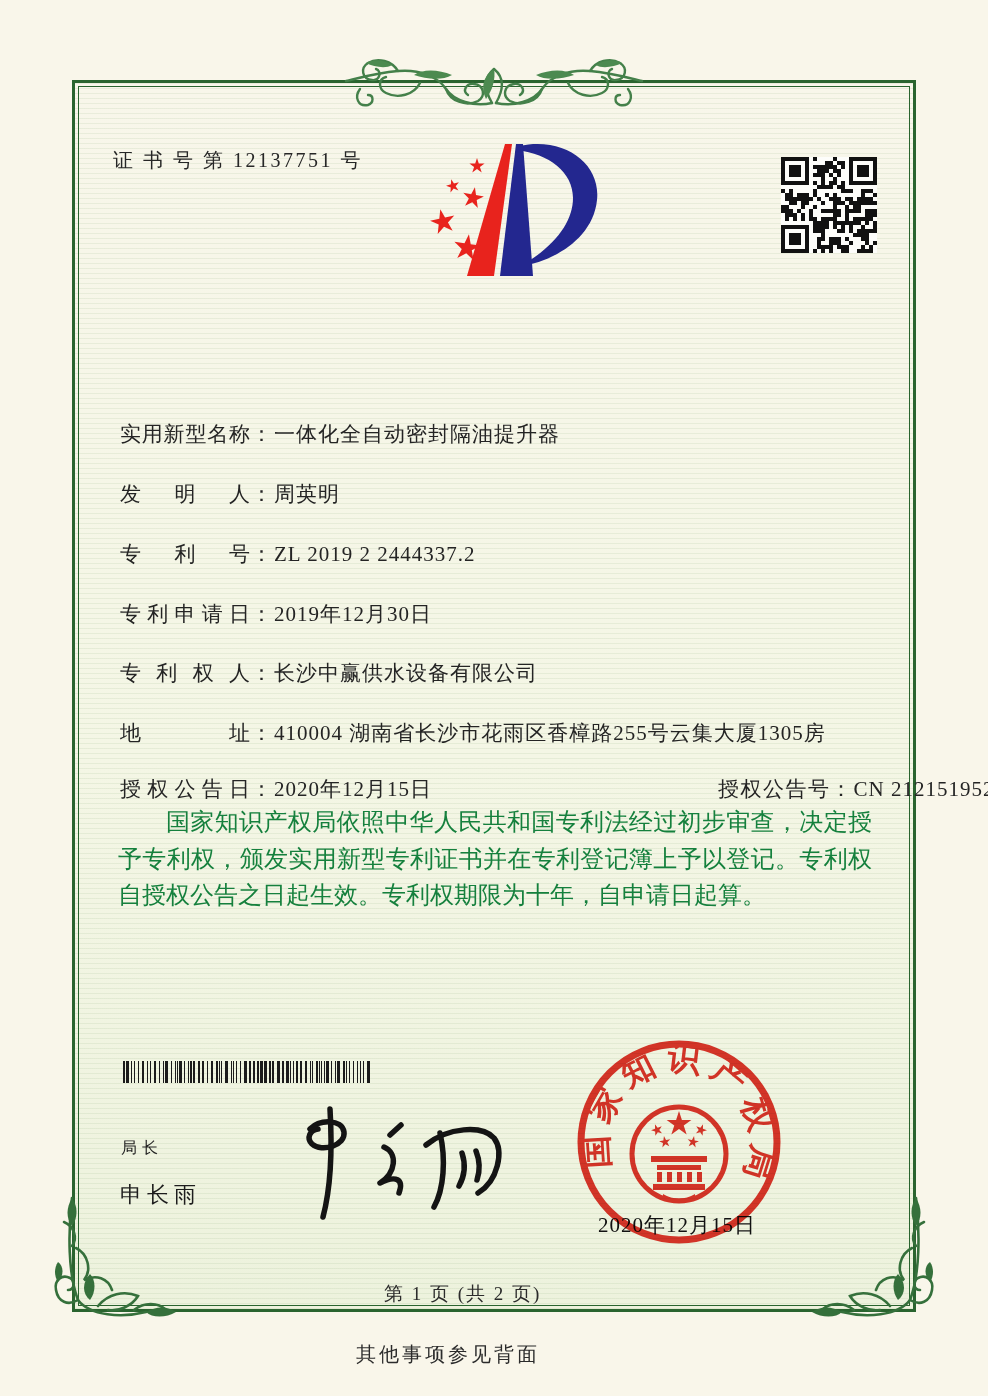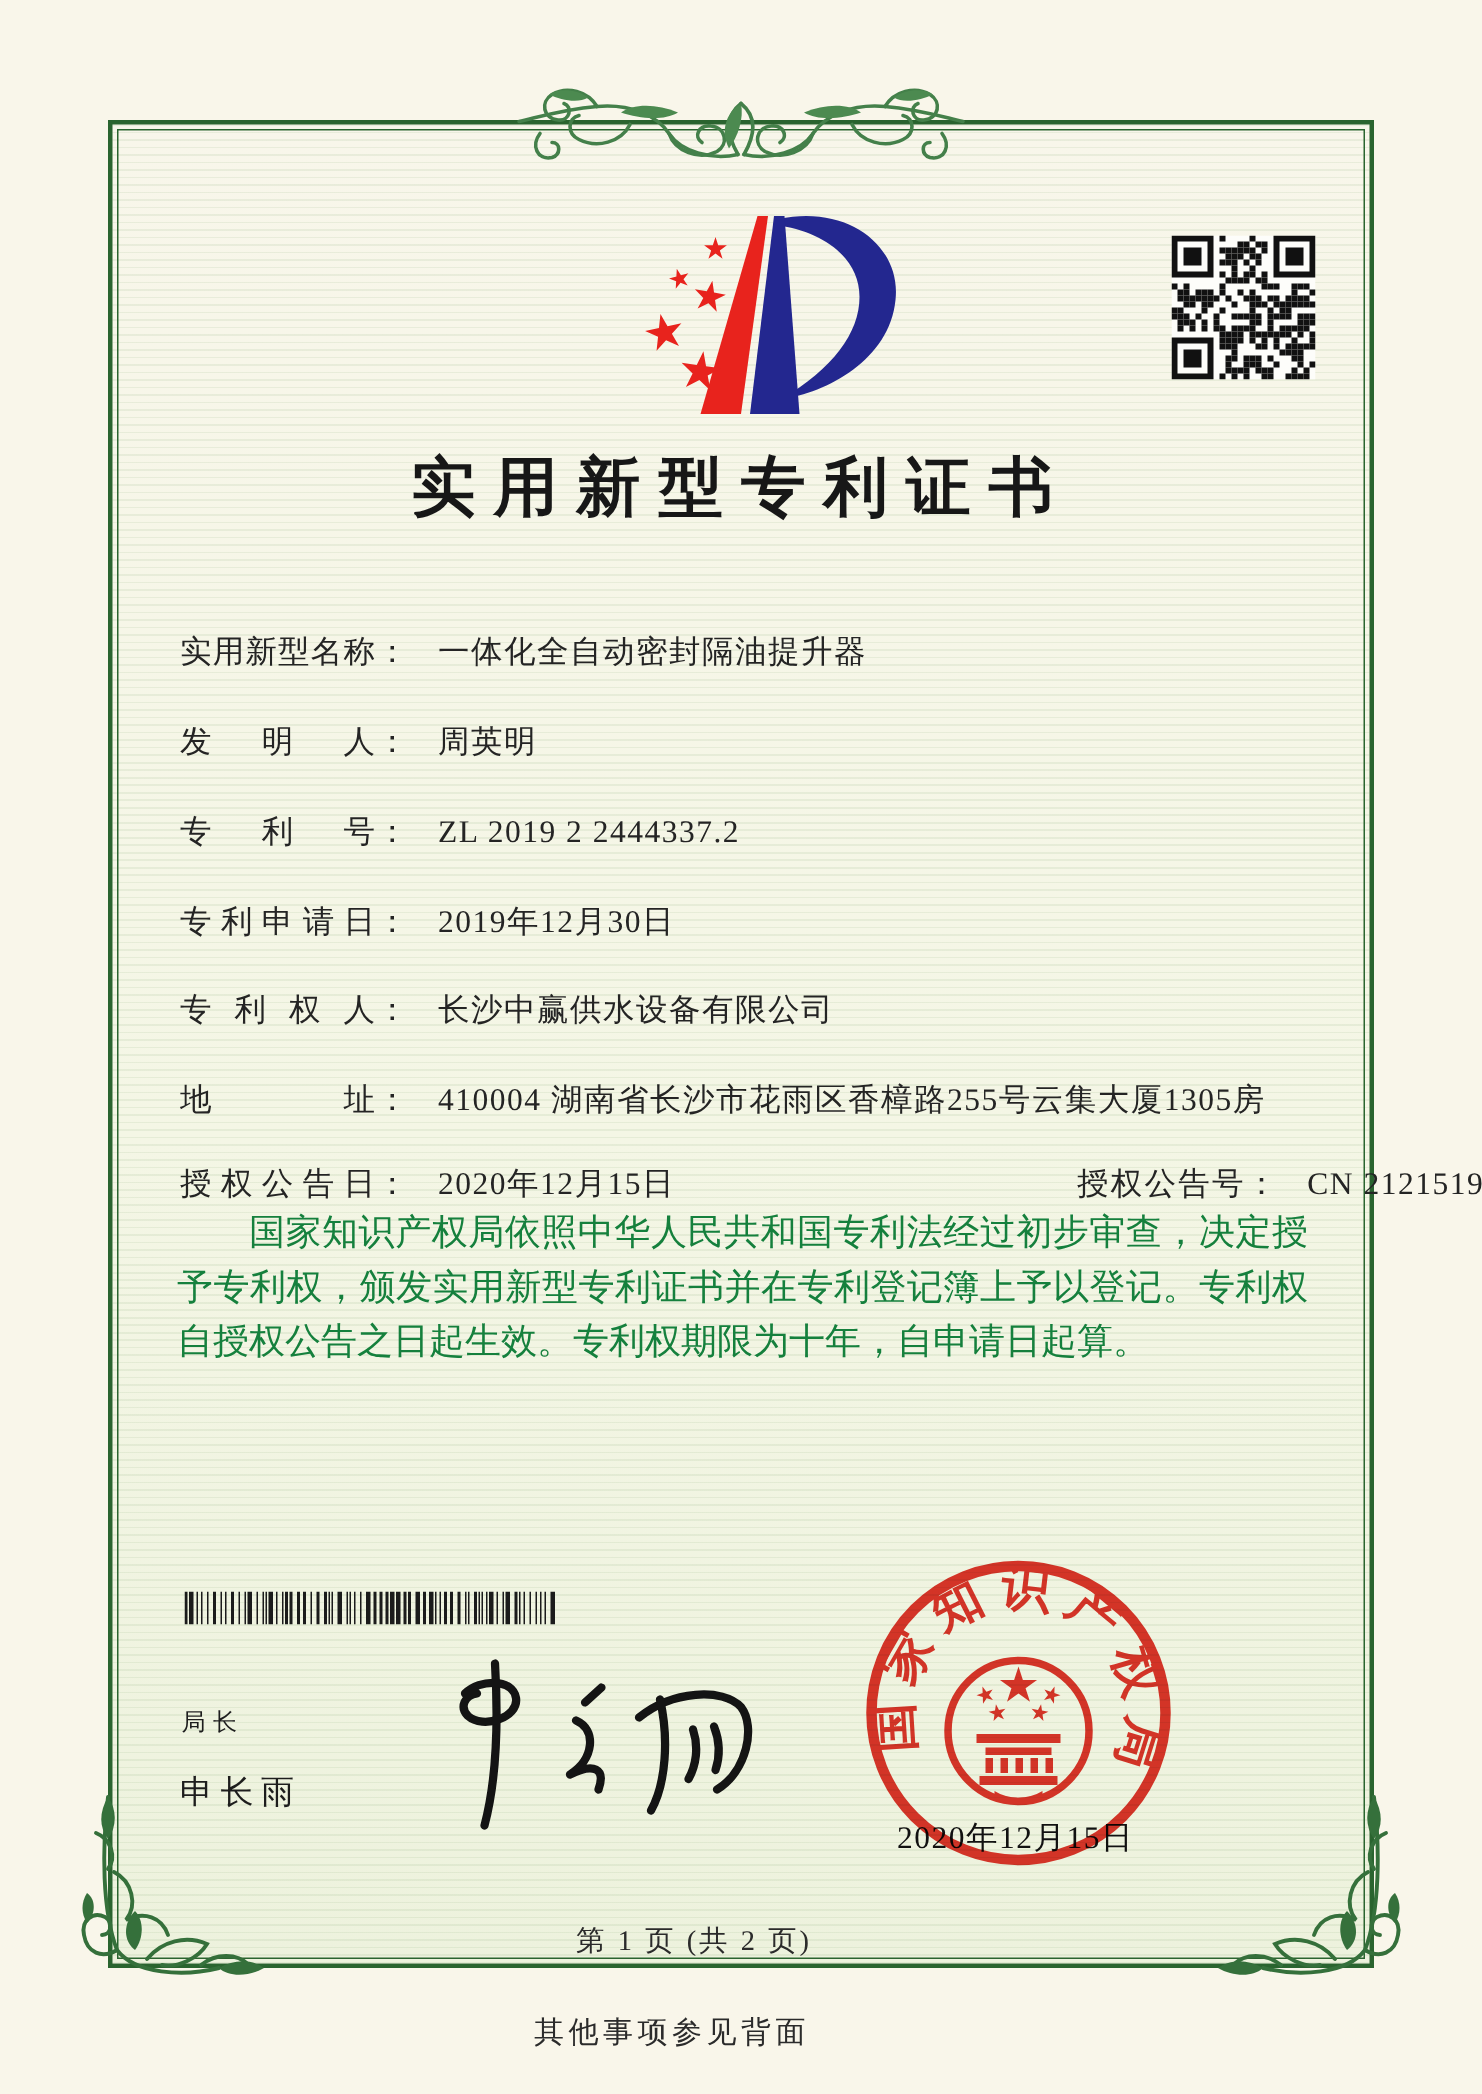--- a/index.html
+++ b/index.html
@@ -22,21 +22,21 @@
   }
   .abs{position:absolute;}
   .certno{left:113px; top:147px; font-size:20px; letter-spacing:2.5px; color:#262626;}
   .title{
     left:0; top:296px; width:988px; text-align:center;
     font-size:43px; font-weight:bold; letter-spacing:12px; color:#171717;
   }
   .field{left:120px; font-size:21px; color:#242424; white-space:nowrap;}
   .flabel{display:inline-block; width:130px; text-align:justify; text-align-last:justify; vertical-align:bottom;}
   .fcolon{display:inline-block; margin-left:1px;}
-  .fvalue{margin-left:20px; letter-spacing:1px;}
+  .fvalue{margin-left:2px; letter-spacing:1px;}
   .field2{left:598px; top:0; position:absolute; font-size:21px; white-space:nowrap;}
   .flabel2{display:inline-block; letter-spacing:1.5px;}
   .paras{
     left:118px; top:804px; width:754px; font-size:24px; line-height:36.5px;
     text-align:justify; color:#15803d;
   }
   .paras p{margin:0; text-indent:2em;}
   .sigtitle{left:121px; top:1138px; font-size:16px; letter-spacing:5px; color:#1d1d1d;
     font-family:"Liberation Sans","DejaVu Sans",sans-serif;}
   .signame{left:120px; top:1180px; font-size:22px; letter-spacing:5px; color:#1d1d1d;
@@ -116,20 +116,21 @@
       </g>
       <g fill="#35703b">
         <path d="M34 20 C28 30 28 40 34 48 C40 40 40 28 34 20 Z"></path>
         <path d="M52 96 C44 104 44 116 52 122 C58 114 58 102 52 96 Z"></path>
         <path d="M108 134 C118 128 130 128 138 134 C128 140 114 140 108 134 Z"></path>
         <path d="M20 84 C16 90 16 98 20 104 C26 98 26 88 20 84 Z"></path>
       </g>
     </g>
   </svg>
 
+  <div class="abs certno">证 书 号 第 12137751 号</div>
 
   <svg class="abs logo" width="200" height="152" viewBox="0 0 200 152">
     <defs>
       <path id="st" d="M0,-1 L0.2245,-0.309 0.951,-0.309 0.363,0.118 0.588,0.809 0,0.382 -0.588,0.809 -0.363,0.118 -0.951,-0.309 -0.2245,-0.309 Z"></path>
     </defs>
 
     <path fill="#23278f" d="M104 10 C150 0 186 28 182 64 C178 104 136 126 106 130 C140 110 158 86 158 62 C158 36 134 18 102 14 Z"></path>
 
     <path fill="#23278f" d="M101 8 L108 8 L118 140 L85 140 Z"></path>
 
@@ -357,21 +358,20 @@
       <rect x="4" y="4" width="20" height="20" fill="#fdfdfa"></rect>
       <rect x="8" y="8" width="12" height="12" fill="#111"></rect>
       <rect x="68" y="0" width="28" height="28" fill="#111"></rect>
       <rect x="72" y="4" width="20" height="20" fill="#fdfdfa"></rect>
       <rect x="76" y="8" width="12" height="12" fill="#111"></rect>
       <rect x="0" y="68" width="28" height="28" fill="#111"></rect>
       <rect x="4" y="72" width="20" height="20" fill="#fdfdfa"></rect>
       <rect x="8" y="76" width="12" height="12" fill="#111"></rect>
     </svg>
 
-  <div class="abs title">实用新型专利证书</div>
 
   <div class="abs field" style="top:420px">
     <span class="flabel">实用新型名称</span><span class="fcolon">：</span><span class="fvalue">一体化全自动密封隔油提升器</span>
   </div>
   <div class="abs field" style="top:480px">
     <span class="flabel">发明人</span><span class="fcolon">：</span><span class="fvalue">周英明</span>
   </div>
   <div class="abs field" style="top:540px">
     <span class="flabel">专利号</span><span class="fcolon">：</span><span class="fvalue">ZL 2019 2 2444337.2</span>
   </div>

